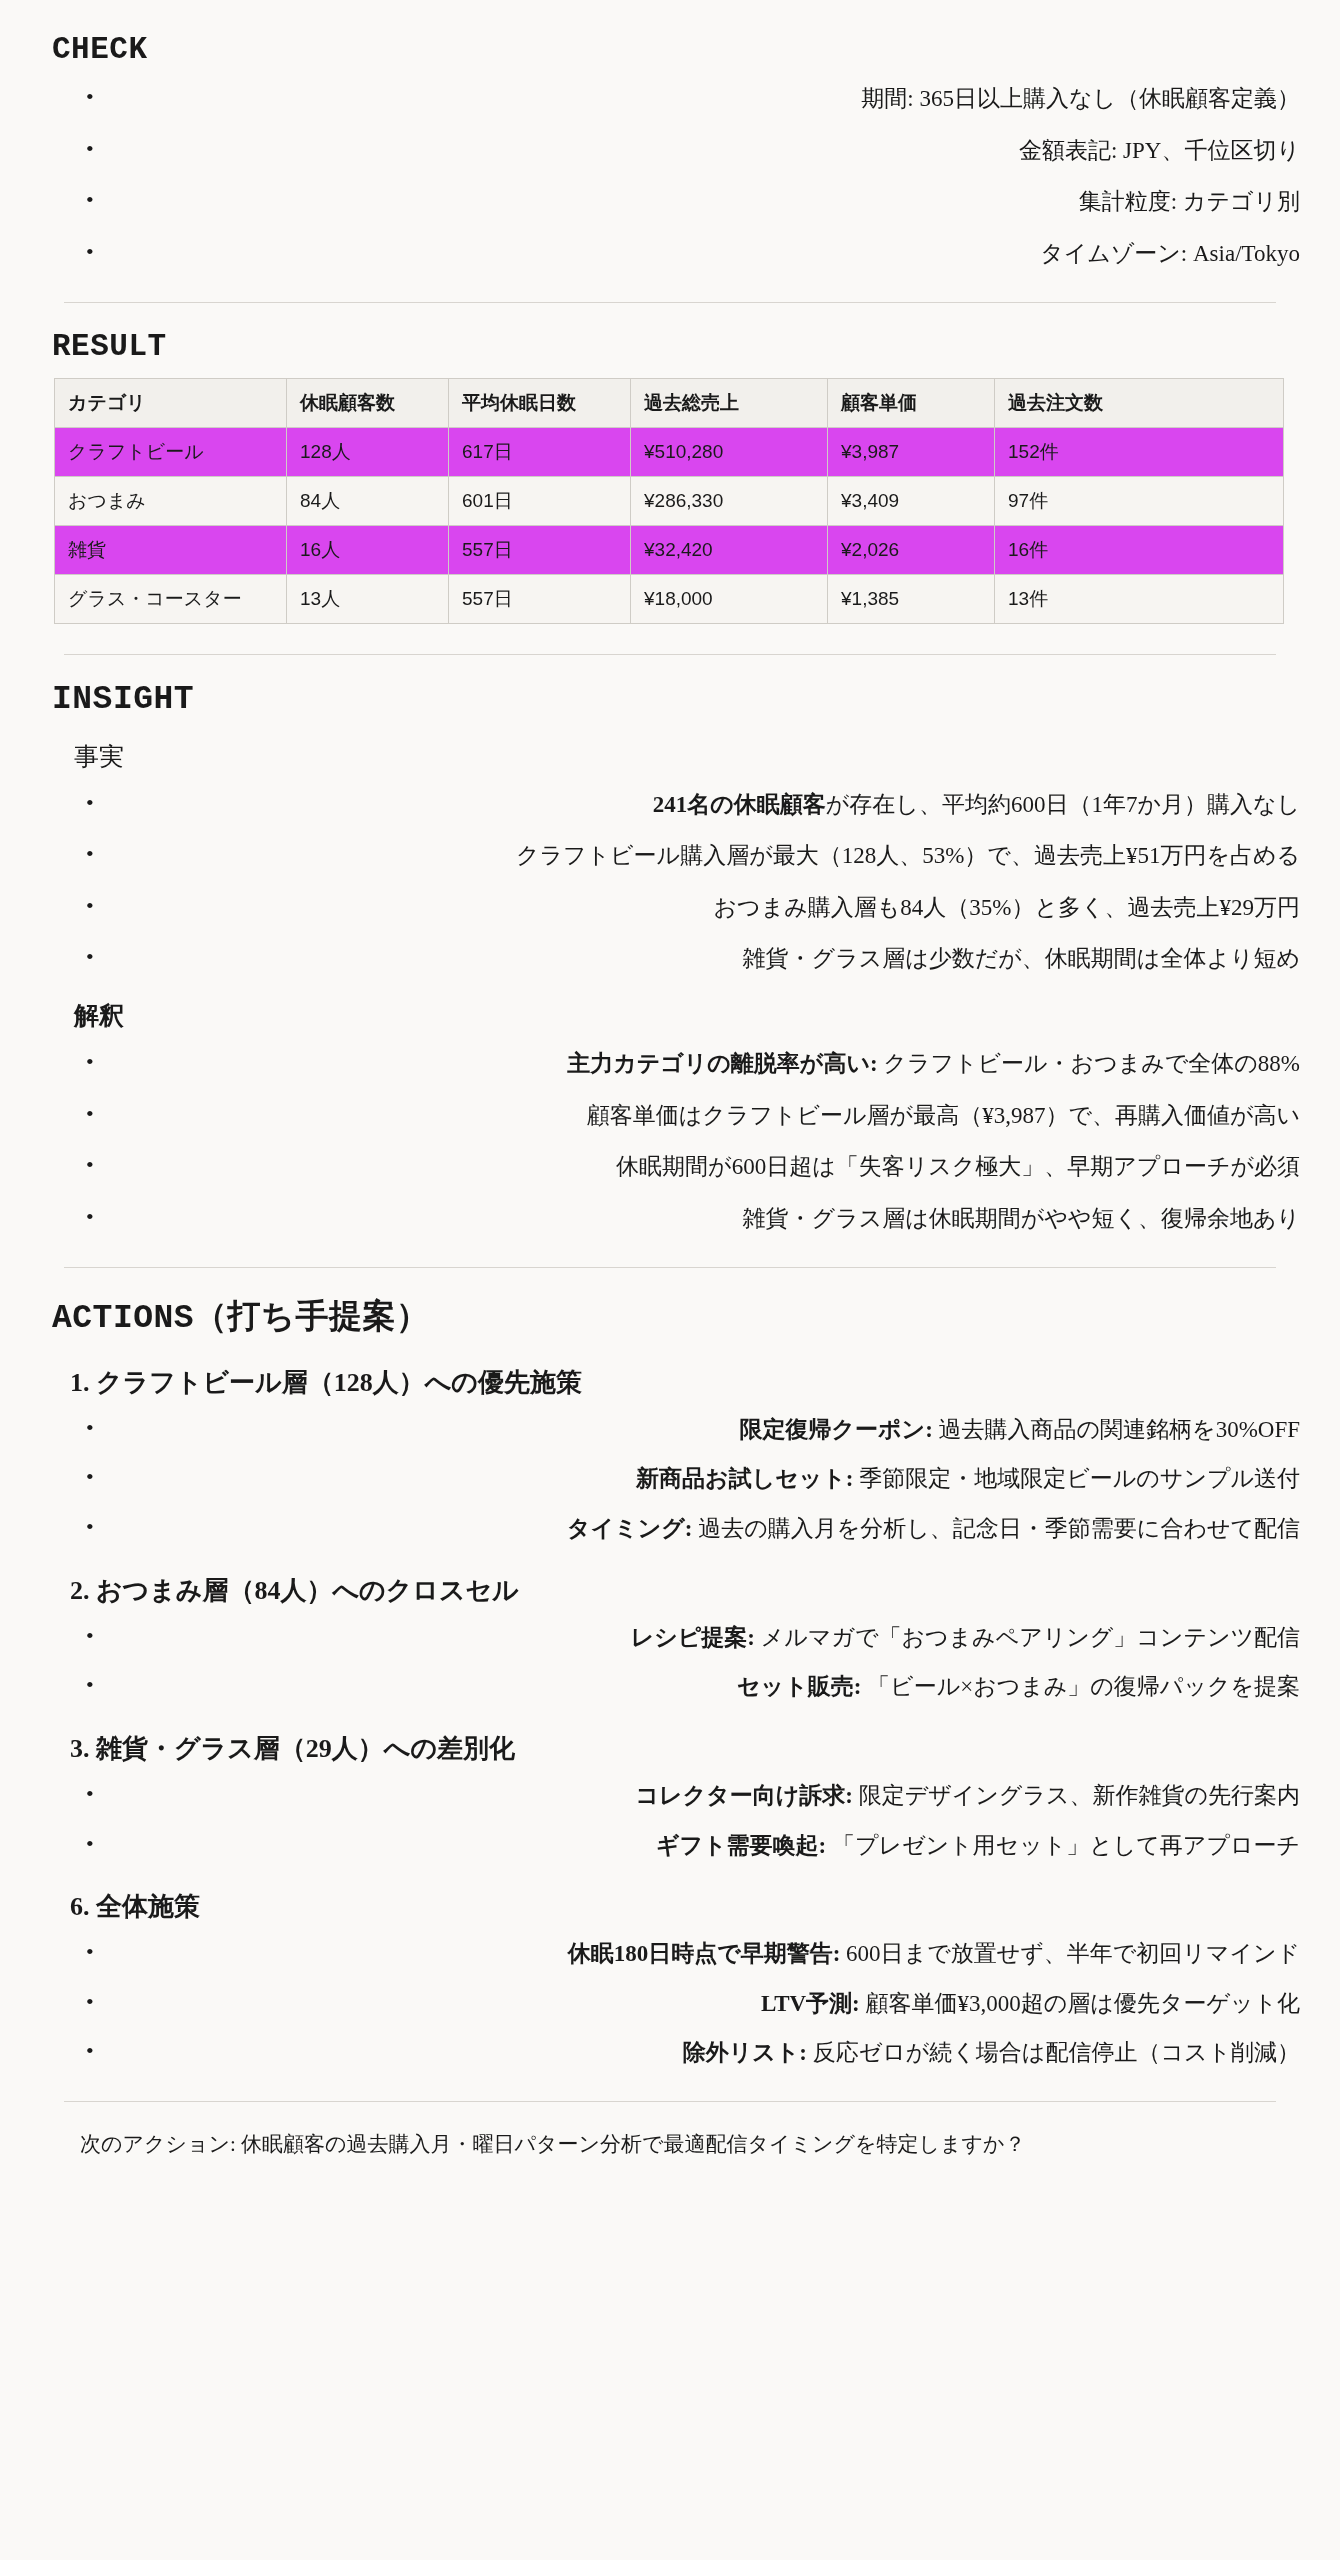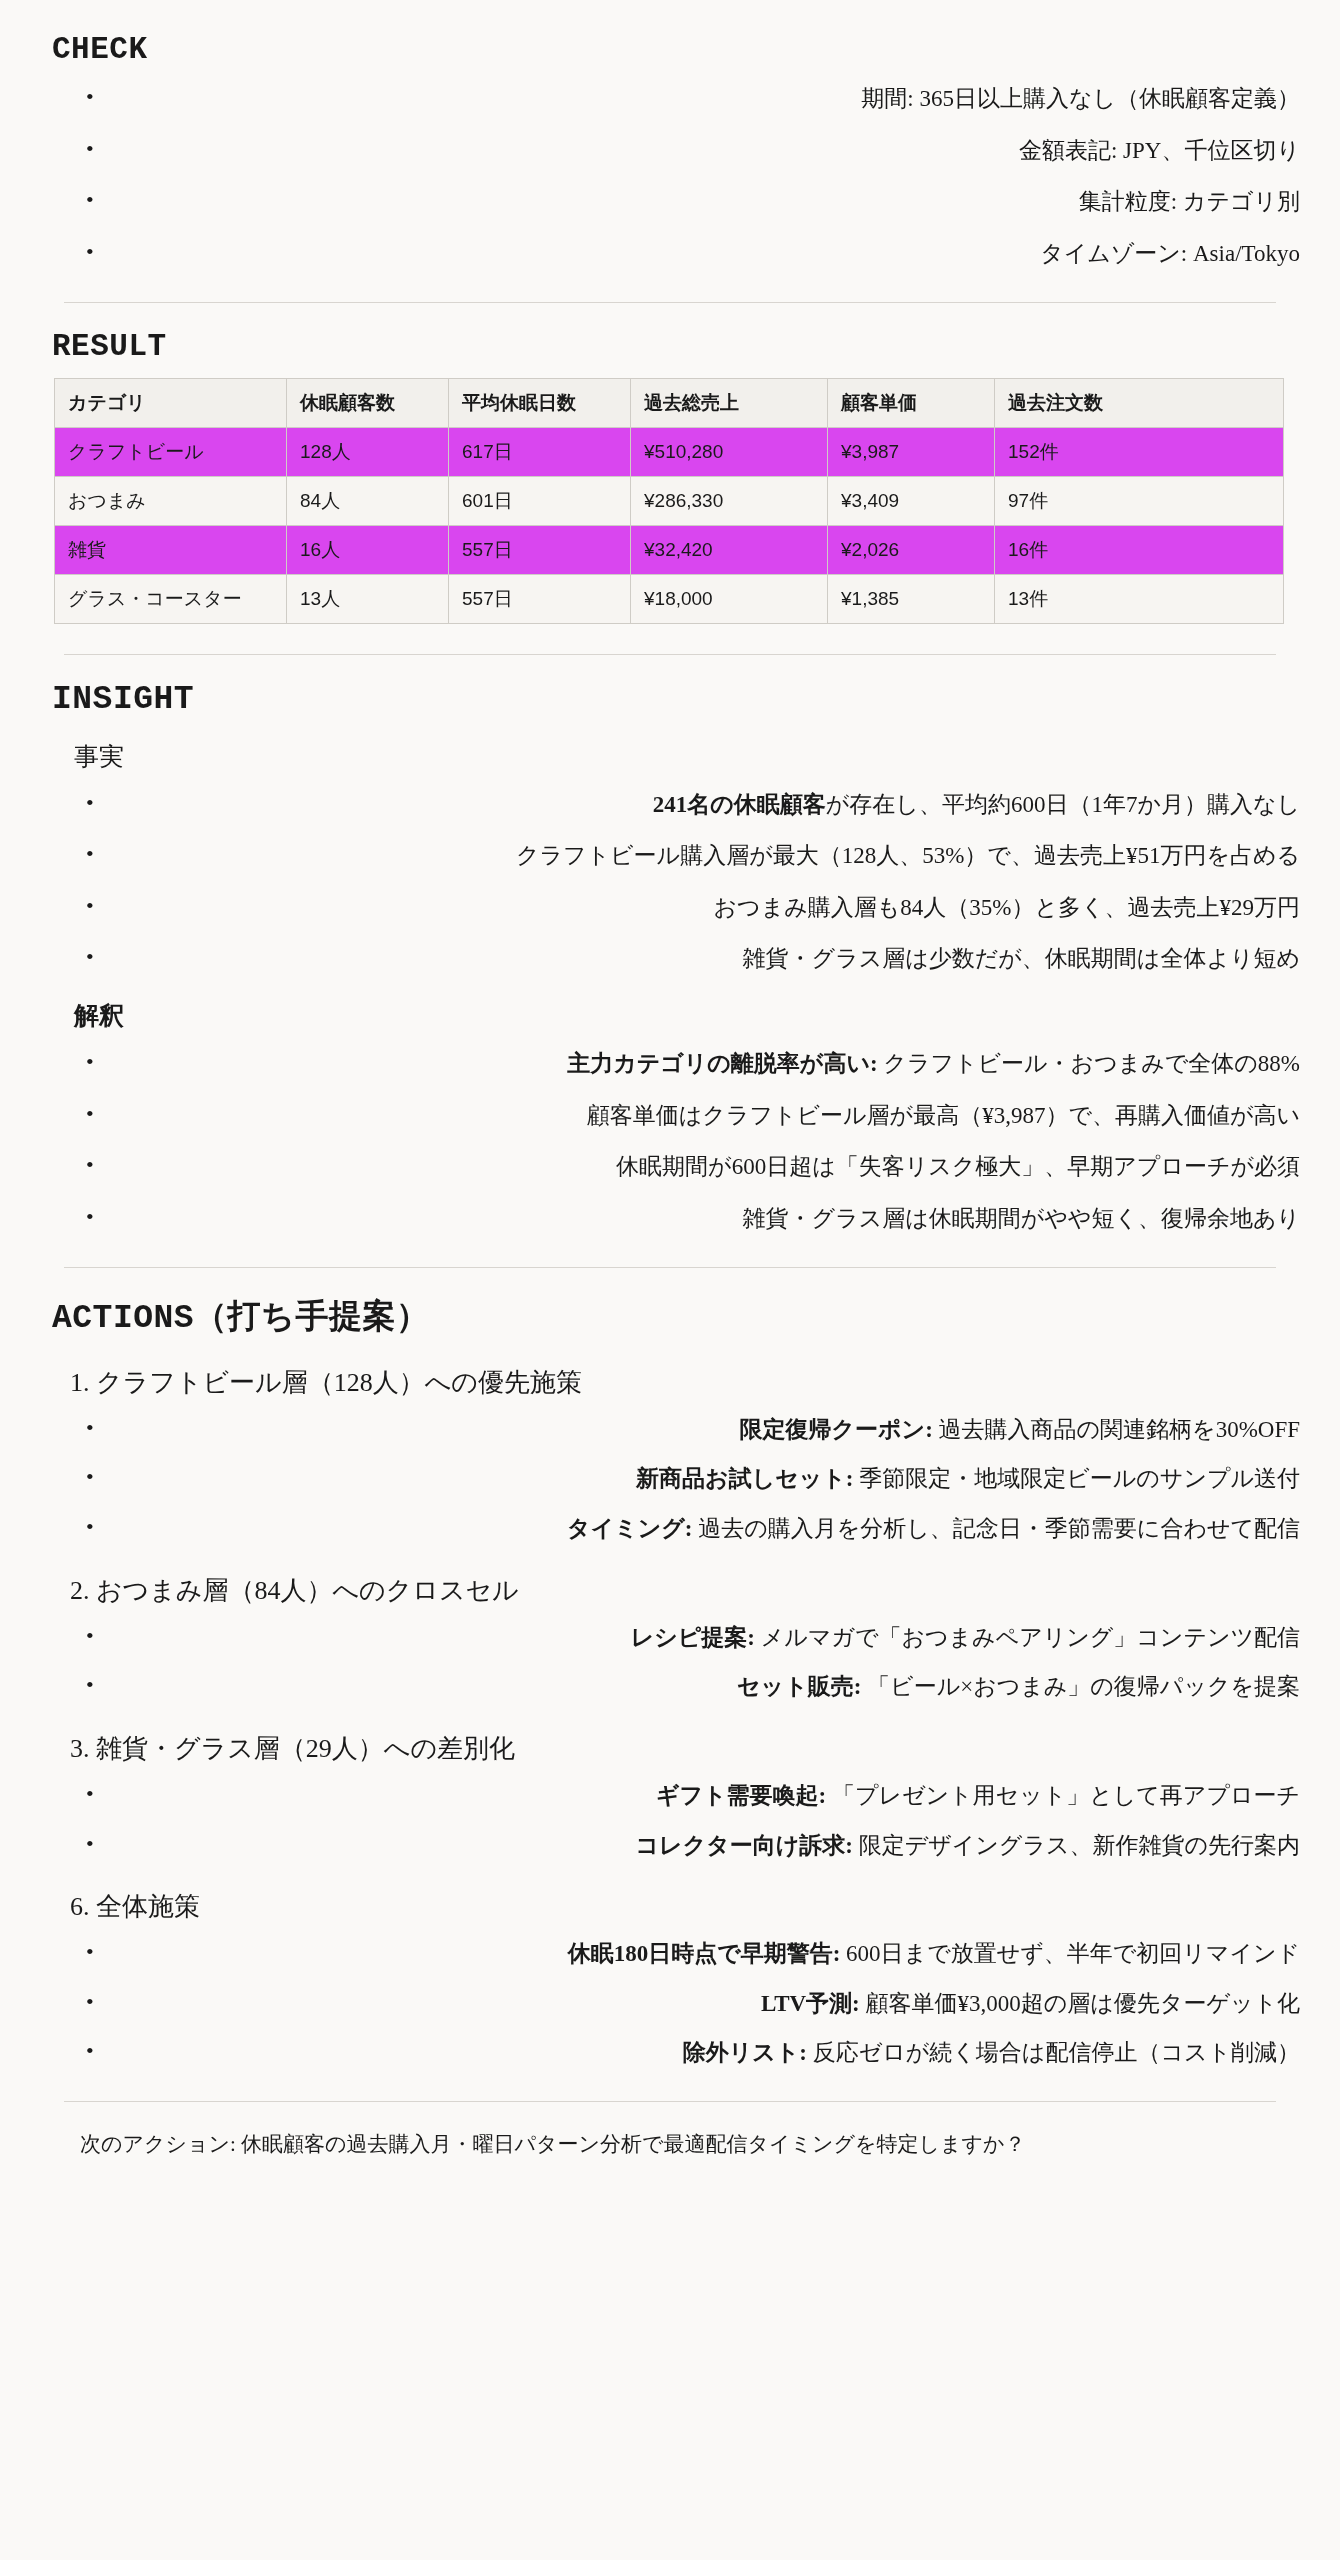--- a/index.html
+++ b/index.html
@@ -97,21 +97,21 @@
   h3.sub-title {
     font-size: 25px;
     font-weight: normal;
     margin: 22px 0 14px 34px;
   }
   h3.sub-title.bolded { font-weight: bold; }
 
   
   h3.action-title {
     font-size: 26px;
-    font-weight: normal;
+    font-weight: bold;
     margin: 26px 0 12px 30px;
   }
   ul.bullets.actions li { margin-bottom: 14px; }
 
   .footer-note {
     font-size: 21px;
     line-height: 1.55;
     margin: 10px 24px 0 40px;
     max-width: 1230px;
   }
@@ -220,22 +220,22 @@
     </ul>
 
     <h3 class="action-title">2. おつまみ層（84人）へのクロスセル</h3>
     <ul class="bullets actions">
       <li><span class="lbl-b">レシピ提案:</span><span> メルマガで「おつまみペアリング」コンテンツ配信</span></li>
       <li><span class="lbl-b">セット販売:</span><span> 「ビール×おつまみ」の復帰パックを提案</span></li>
     </ul>
 
     <h3 class="action-title">3. 雑貨・グラス層（29人）への差別化</h3>
     <ul class="bullets actions">
+      <li><span class="lbl-b">コレクター向け訴求:</span><span> 限定デザイングラス、新作雑貨の先行案内</span></li>
       <li><span class="lbl-b">ギフト需要喚起:</span><span> 「プレゼント用セット」として再アプローチ</span></li>
-      <li><span class="lbl-b">コレクター向け訴求:</span><span> 限定デザイングラス、新作雑貨の先行案内</span></li>
     </ul>
 
     <h3 class="action-title">6. 全体施策</h3>
     <ul class="bullets actions">
       <li><span class="lbl-b">休眠180日時点で早期警告:</span><span> 600日まで放置せず、半年で初回リマインド</span></li>
       <li><span class="lbl-b">LTV予測:</span><span> 顧客単価¥3,000超の層は優先ターゲット化</span></li>
       <li><span class="lbl-b">除外リスト:</span><span> 反応ゼロが続く場合は配信停止（コスト削減）</span></li>
     </ul>
   </section>
 

